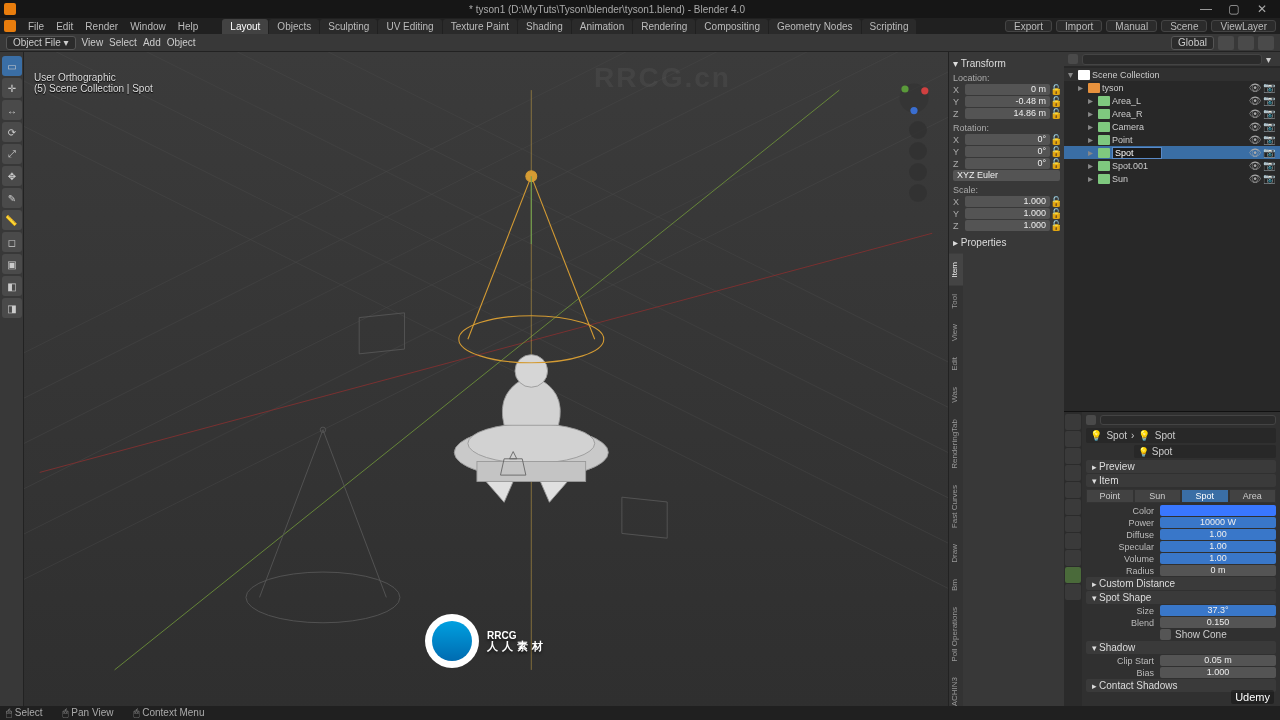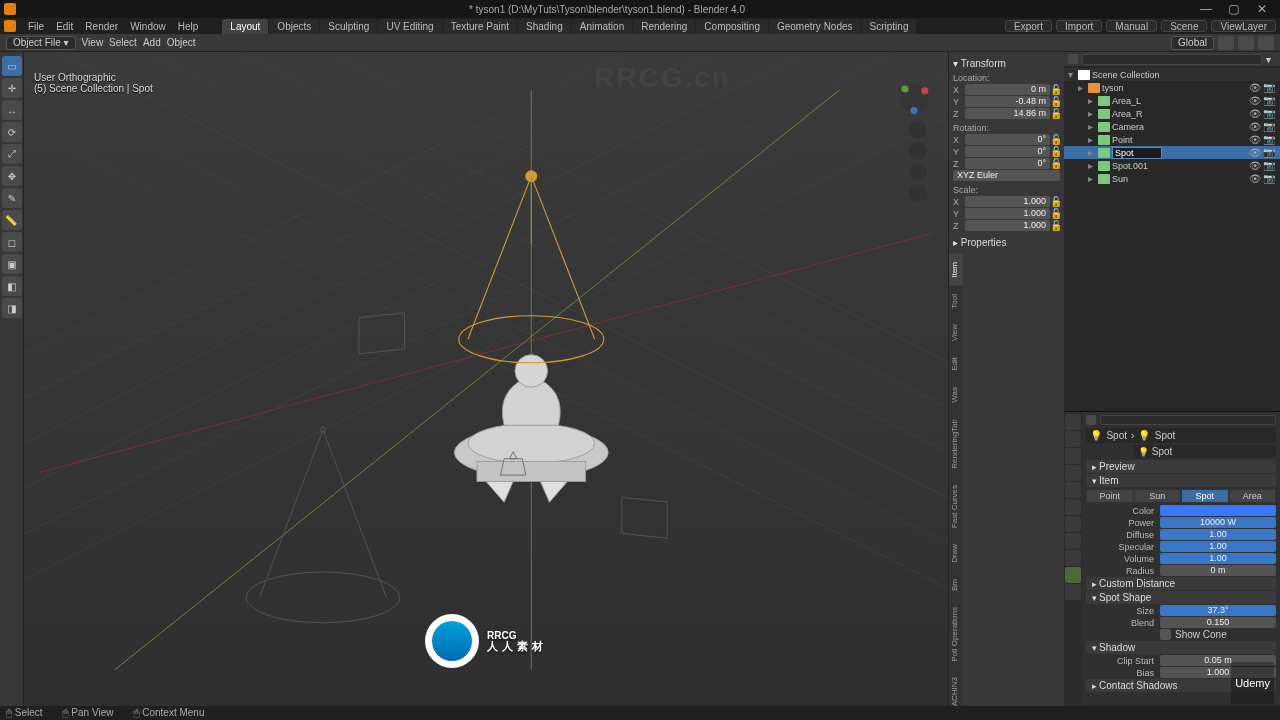--- a/index.html
+++ b/index.html
@@ -99,21 +99,21 @@
 .statusbar { position:absolute; bottom:0; left:0; right:0; height:14px; background:#202020; display:flex; align-items:center; padding:0 6px; gap:20px; color:#aaa; font-size:9px; }
 .statusbar .right { margin-left:auto; }
 
 
 .watermark { position:absolute; color:rgba(200,200,200,.07); font-size:28px; font-weight:bold; pointer-events:none; letter-spacing:2px; }
 .logo-stamp { position:absolute; bottom:40px; left:50%; transform:translateX(-50%); display:flex; align-items:center; gap:8px; pointer-events:none; }
 .logo-stamp .disc { width:54px; height:54px; border-radius:50%; background:#fff; display:flex; align-items:center; justify-content:center; }
 .logo-stamp .disc .inner { width:40px; height:40px; border-radius:50%; background:linear-gradient(#00a0e0,#006bb0); }
 .logo-stamp .txt { color:#fff; font-size:26px; font-weight:bold; text-shadow:0 2px 3px rgba(0,0,0,.6); display:flex; flex-direction:column; line-height:1; }
 .logo-stamp .txt .sub { font-size:11px; letter-spacing:4px; }
-.udemy { position:absolute; right:6px; bottom:16px; color:#fff; font-size:11px; background:rgba(0,0,0,.3); padding:15px 4px; border-radius:2px; }
+.udemy { position:absolute; right:6px; bottom:16px; color:#fff; font-size:11px; background:rgba(0,0,0,.3); padding:1px 4px; border-radius:2px; }
 </style>
 </head>
 <body>
 
 <div class="titlebar">
   <div class="icon"></div>
   <div class="title">* tyson1 (D:\MyTuts\Tyson\blender\tyson1.blend) - Blender 4.0</div>
   <div class="winbtn">—</div>
   <div class="winbtn">▢</div>
   <div class="winbtn">✕</div>

